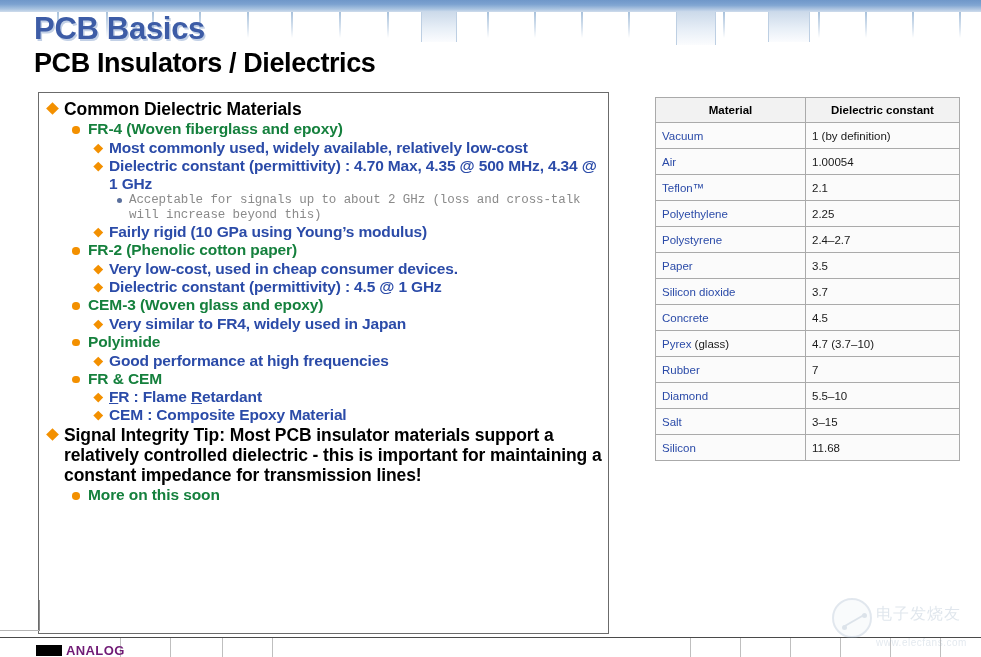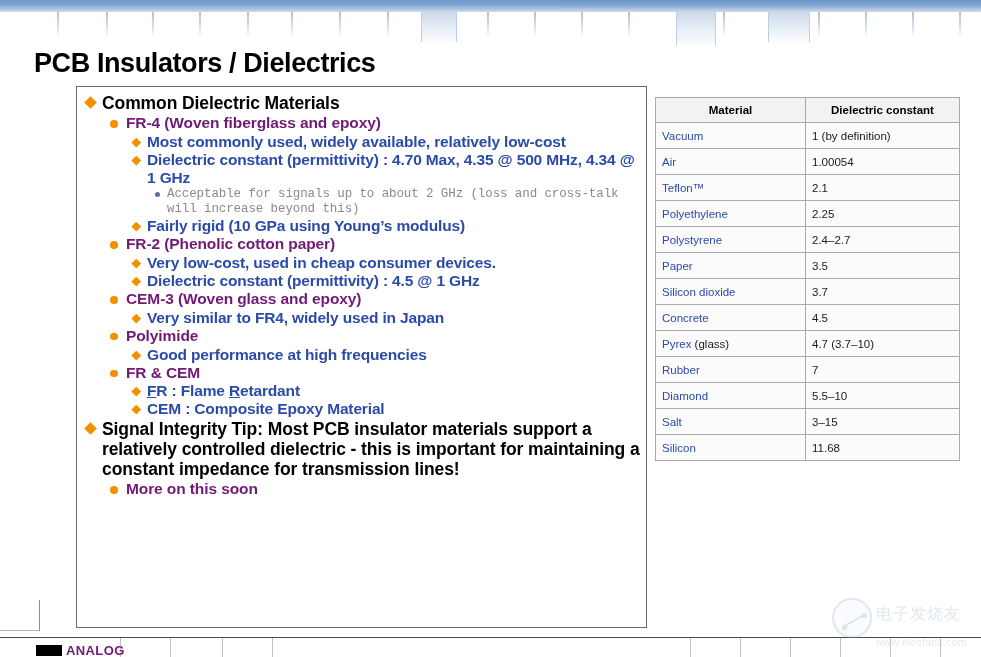--- a/index.html
+++ b/index.html
@@ -84,27 +84,26 @@
     font-weight: bold;
     color: #000000;
     letter-spacing: -0.4px;
     white-space: nowrap;
     z-index: 5;
   }
 
   
   .content-box {
     position: absolute;
-    left: 38px; top: 86px;
+    left: 38px; top: 92px;
     width: 571px;
     height: 542px;
     border: 1.5px solid #6b6b6b;
     background: #ffffff;
     overflow: hidden;
-    margin-left: 38px;
   }
 
   .bullets { padding: 6px 6px 0 8px; }
 
   .bl { display: flex; align-items: flex-start; }
   .bl .bullet { flex: 0 0 auto; position: relative; }
   .bl .txt { flex: 1 1 auto; }
 
   
   .lvl1 { margin-left: 0px; margin-bottom: 1px; }
@@ -117,21 +116,21 @@
   }
   .dia-o {
     display: block; width: 9px; height: 9px;
     background: #f39000; transform: rotate(45deg);
     margin-left: 1px;
   }
 
   
   .lvl2 { margin-left: 25px; margin-bottom: 0px; }
   .lvl2 .txt {
-    font-size: 15.5px; font-weight: bold; color: #701a75;
+    font-size: 15.5px; font-weight: bold; color: #15803d;
     line-height: 1.2; letter-spacing: -0.1px;
   }
   .lvl2 .bullet { width: 16px; padding-top: 6px; }
   .cir-o {
     display: block; width: 7.5px; height: 7.5px;
     border-radius: 50%; background: #f39000;
   }
 
   
   .lvl3 { margin-left: 48px; margin-bottom: 0px; }
@@ -327,20 +326,21 @@
         <div class="tick" style="left: 818px; height: 26px;"></div>
         <div class="tick" style="left: 865px; height: 26px;"></div>
         <div class="tick" style="left: 912px; height: 26px;"></div>
         <div class="tick" style="left: 959px; height: 26px;"></div>
         <div class="tickblock" style="left: 421px; width: 36px; height: 30px;"></div>
         <div class="tickblock" style="left: 676px; width: 40px; height: 33px;"></div>
         <div class="tickblock" style="left: 768px; width: 42px; height: 30px;"></div>
       </div>
   </div>
 
+  <div class="title-main">PCB Basics</div>
   <div class="title-sub">PCB Insulators / Dielectrics</div>
 
   <div class="content-box">
     <div class="bullets" id="bullet-list">
         <div class="bl lvl1">
           <div class="bullet">
             <span class="dia-o"></span>
           </div>
           <div class="txt">Common Dielectric Materials</div>
         </div>

